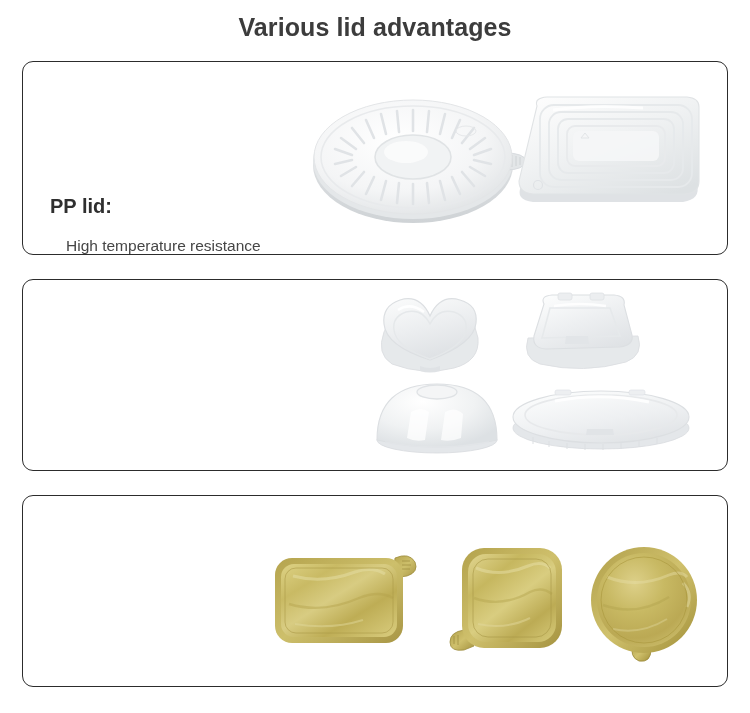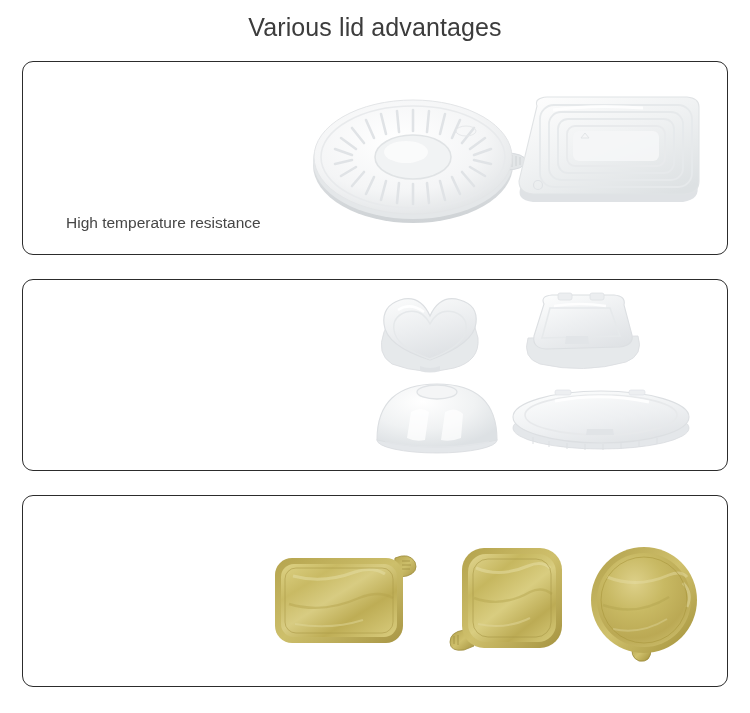--- a/index.html
+++ b/index.html
@@ -16,21 +16,21 @@
     position: relative;
   }
   .page {
     width: 750px;
     height: 713px;
     position: relative;
   }
   .page-title {
     text-align: center;
     font-size: 25px;
-    font-weight: normal;
+    font-weight: bold;
     color: #3c3c3c;
     letter-spacing: 0.1px;
     padding-top: 10px;
     margin: 0;
     height: 44px;
     line-height: 34px;
   }
   .card {
     position: absolute;
     left: 22px;
@@ -76,20 +76,21 @@
 </head>
 <body>
 
 <div class="page">
 
   <h1 class="page-title">Various lid advantages</h1>
 
   <div class="card" id="card-pp">
 
     <div class="card-text" id="pp-text">
+      <p class="card-head">PP lid:</p>
       <p class="card-sub">High temperature resistance</p>
     </div>
 
     <div class="art" style="left:285px; top:27px;">
       <svg width="220" height="140" viewBox="0 0 220 140">
         <defs>
           <radialGradient id="ppRoundG" cx="42%" cy="36%" r="72%">
             <stop offset="0%" stop-color="#ffffff"></stop>
             <stop offset="62%" stop-color="#f4f5f6"></stop>
             <stop offset="100%" stop-color="#dfe2e4"></stop>

